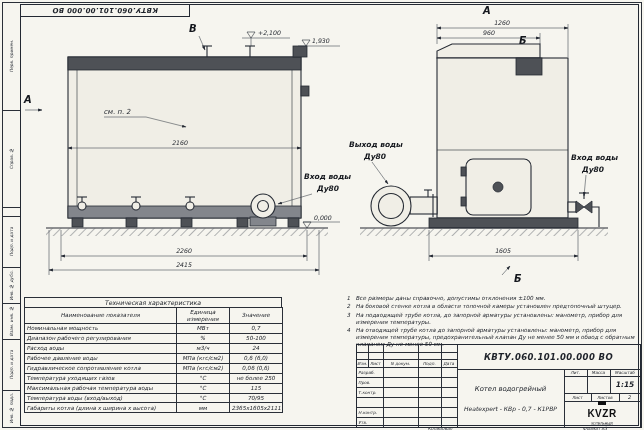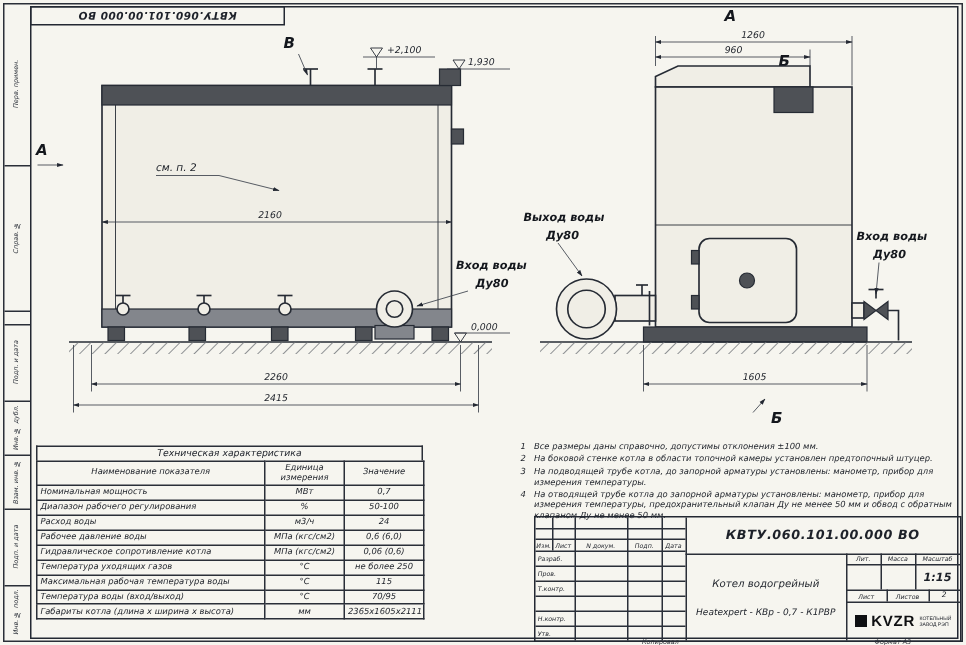--- a/index.html
+++ b/index.html
@@ -42,21 +42,21 @@
   .vl{position:absolute;width:0;border-left:.7px solid #2a2f38;}
   .hl{position:absolute;height:0;border-top:.7px solid #2a2f38;}
   .tbx{position:absolute;box-sizing:border-box;display:flex;align-items:center;justify-content:center;
        font:italic 4.2px "DejaVu Sans",sans-serif;color:#1d2129;white-space:nowrap;overflow:hidden;}
   .tbl{justify-content:flex-start;padding-left:1.5px;}
   .docnum{font:italic bold 8.5px "DejaVu Sans",sans-serif;letter-spacing:.4px;}
   .prod{flex-direction:column;gap:12px;}
   .prod .p1{font:italic 6.8px "DejaVu Sans",sans-serif;}
   .prod .p2{font:italic 6px "DejaVu Sans",sans-serif;}
   .scaleval{font:italic bold 7.5px "DejaVu Sans",sans-serif;text-align:center;}
-  .logo{gap:3px;}
+  .logo{gap:3px;flex-direction:column;}
   .logo .sq{width:8px;height:8px;background:#0e0f11;flex:none;}
   .logo .kv{font:bold 10px "Liberation Sans",sans-serif;letter-spacing:.5px;color:#0e0f11;}
   .logo .sub{display:flex;flex-direction:column;font:3.4px "Liberation Sans",sans-serif;line-height:1.2;}
   .foot{position:absolute;top:426px;font:italic 4.3px "DejaVu Sans",sans-serif;color:#2a2f38;}
 </style>
 </head>
 <body>
 
 <div class="sheet">
 

